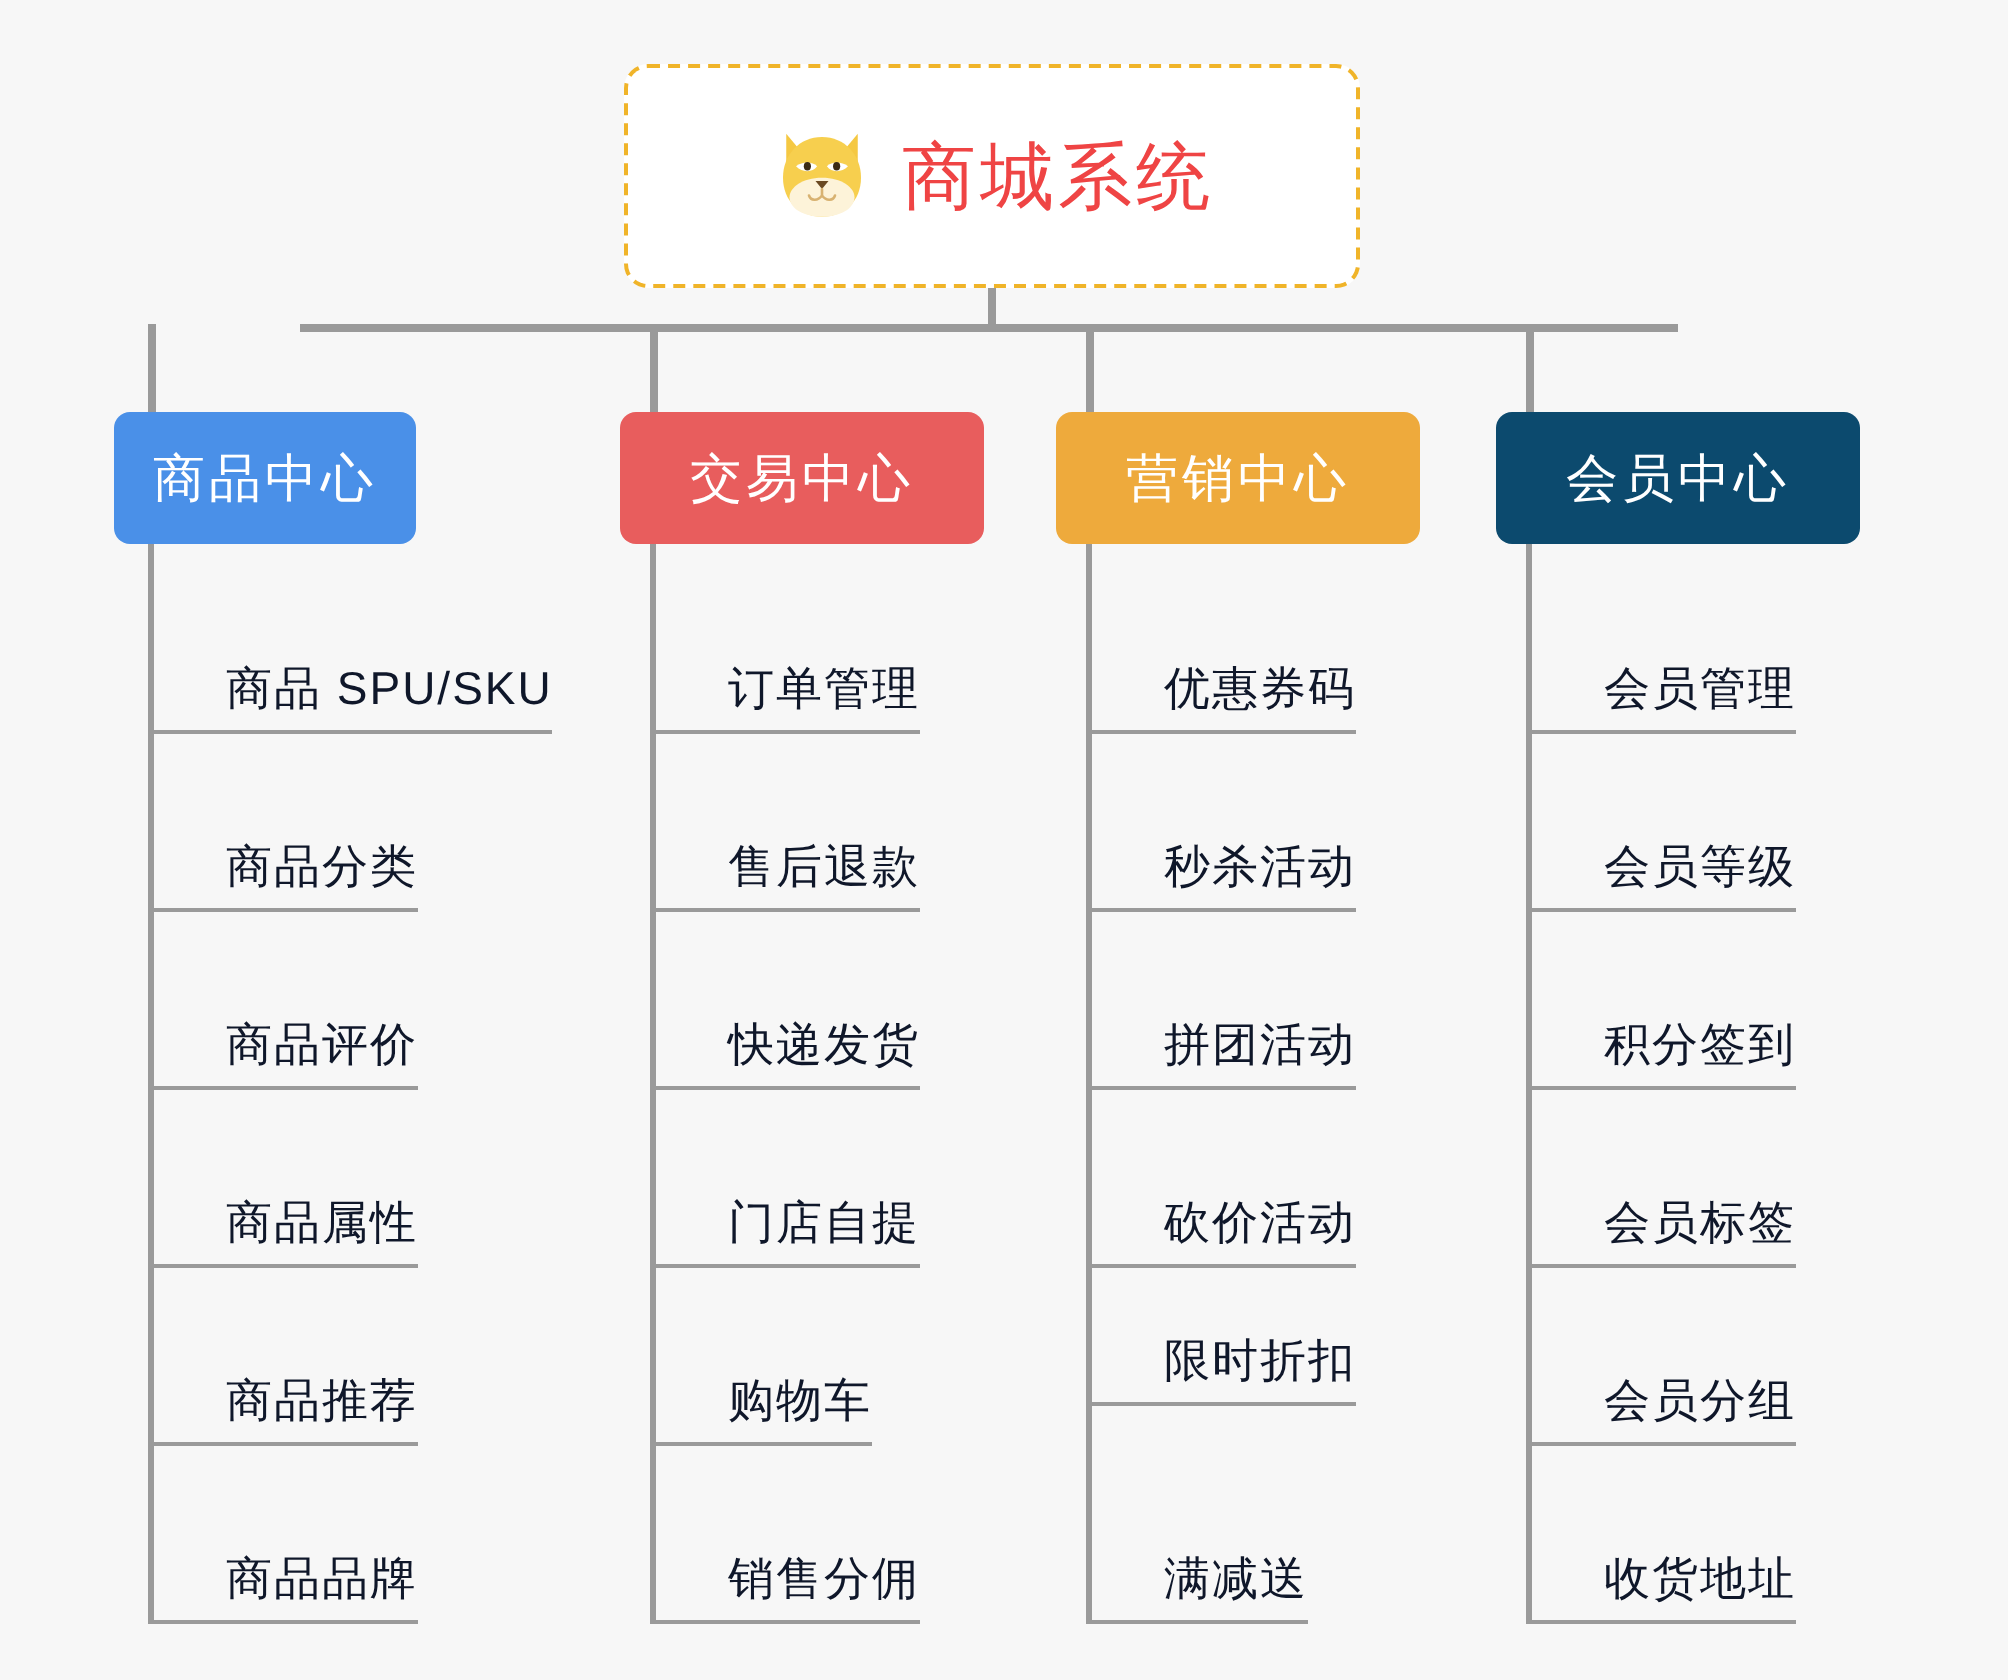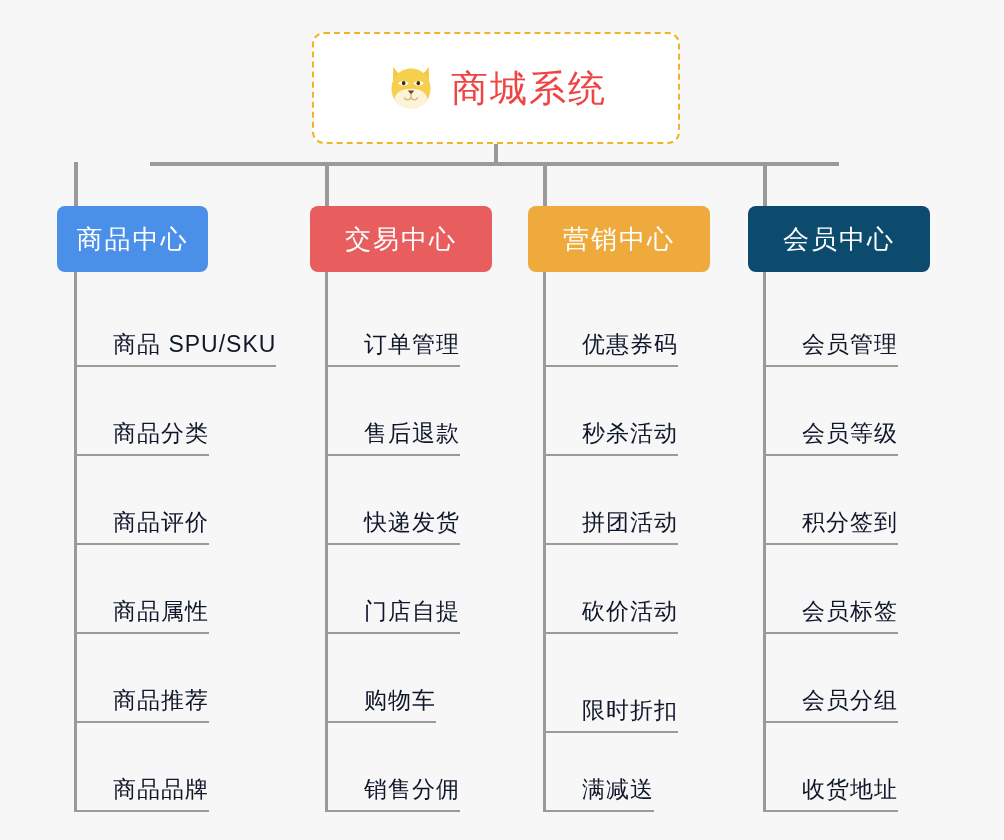--- a/index.html
+++ b/index.html
@@ -203,21 +203,21 @@
         </div>
         <div class="leaf-item" style="top: 95px;">
           <span class="leaf-label">秒杀活动</span>
         </div>
         <div class="leaf-item" style="top: 184px;">
           <span class="leaf-label">拼团活动</span>
         </div>
         <div class="leaf-item" style="top: 273px;">
           <span class="leaf-label">砍价活动</span>
         </div>
-        <div class="leaf-item" style="top: 372px;">
+        <div class="leaf-item" style="top: 342px;">
           <span class="leaf-label">限时折扣</span>
         </div>
         <div class="leaf-item" style="top: 451px;">
           <span class="leaf-label">满减送</span>
         </div>
       </div>
       <div class="conn-drop" style="left: 763px;"></div>
       <div class="cat-box" style="left: 748px; width: 182px; background: #0c4a6e;">
         <span>会员中心</span>
       </div>

